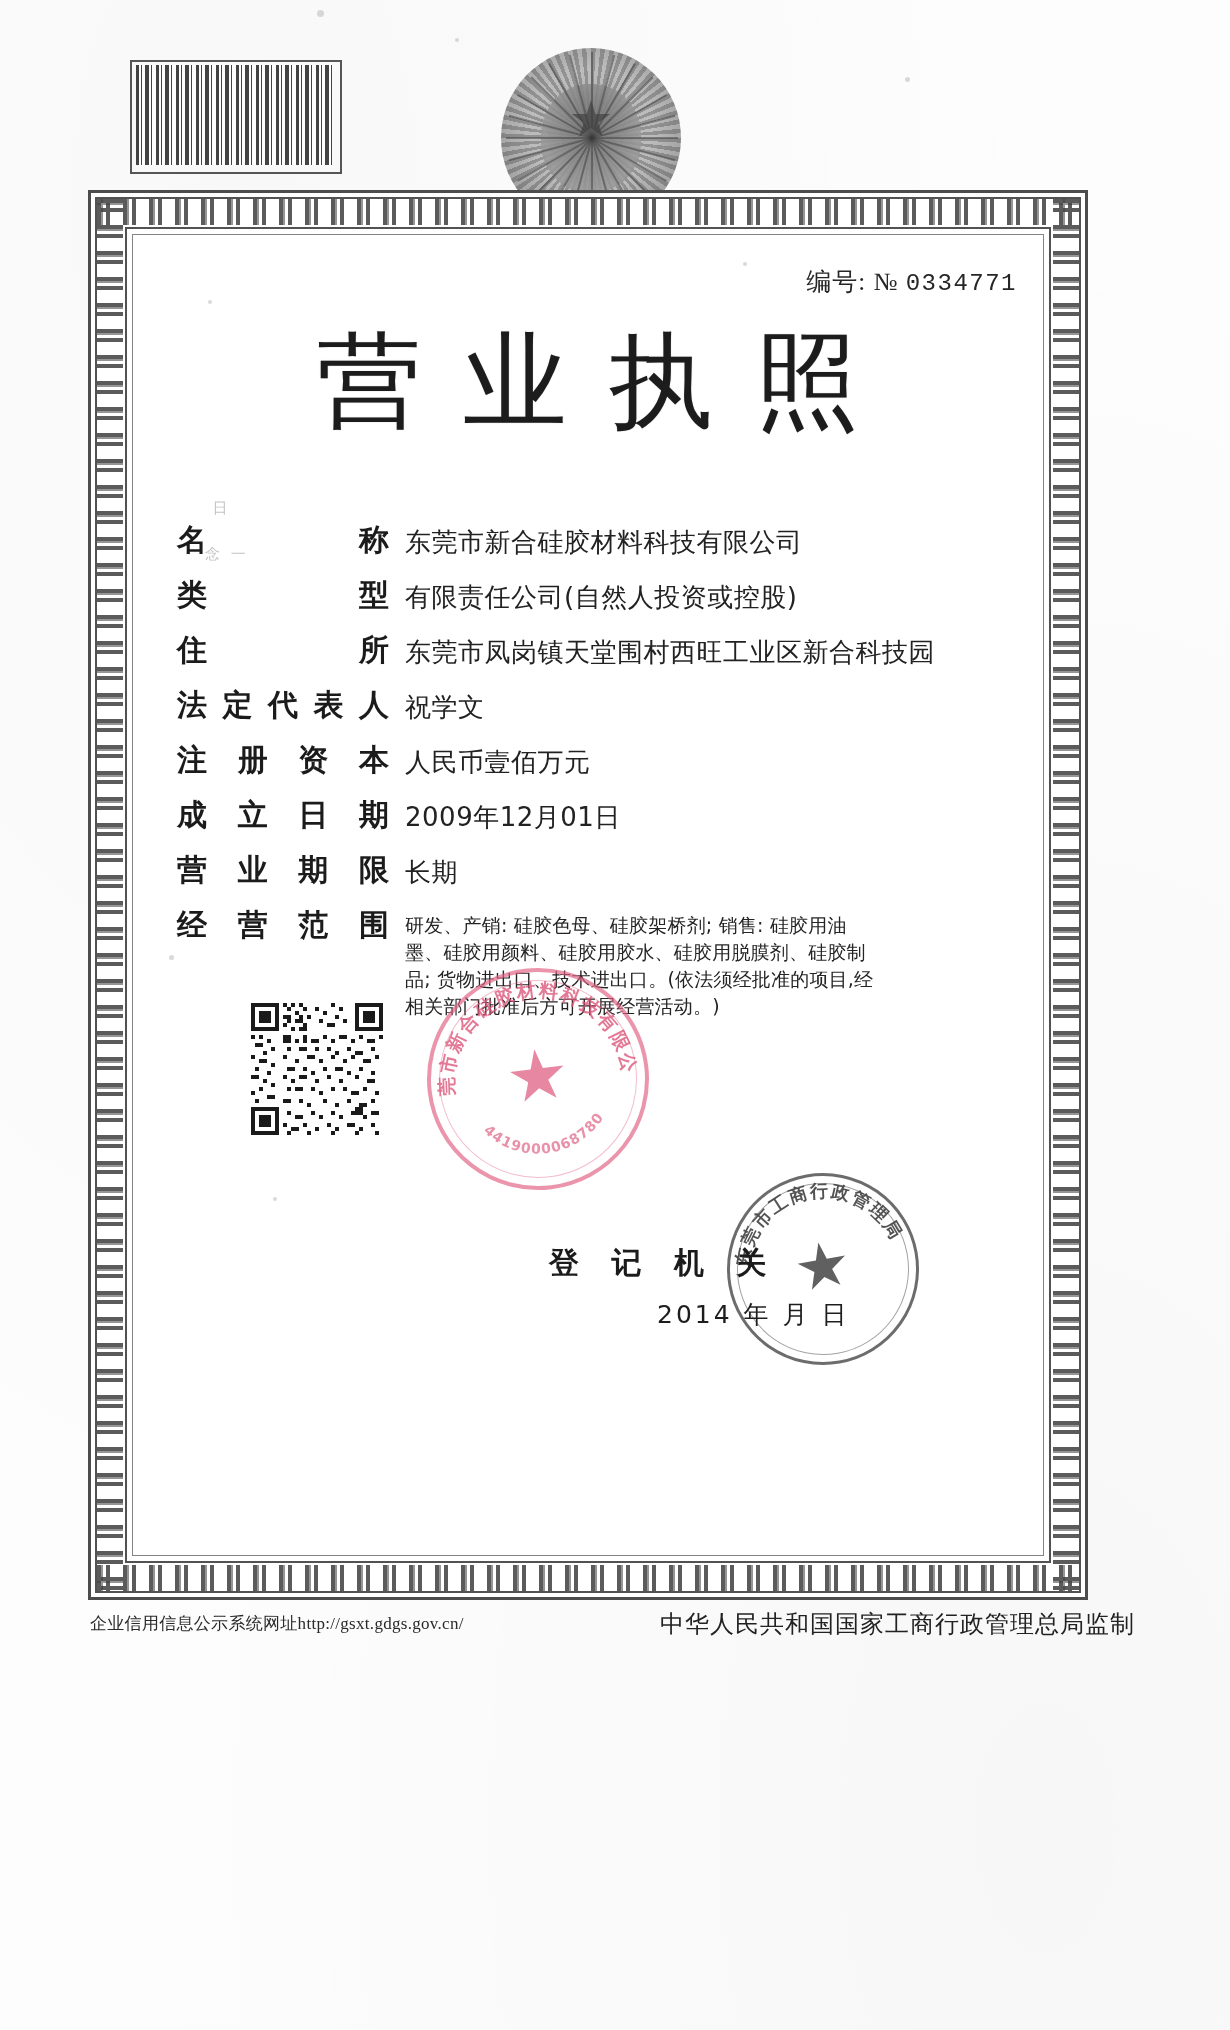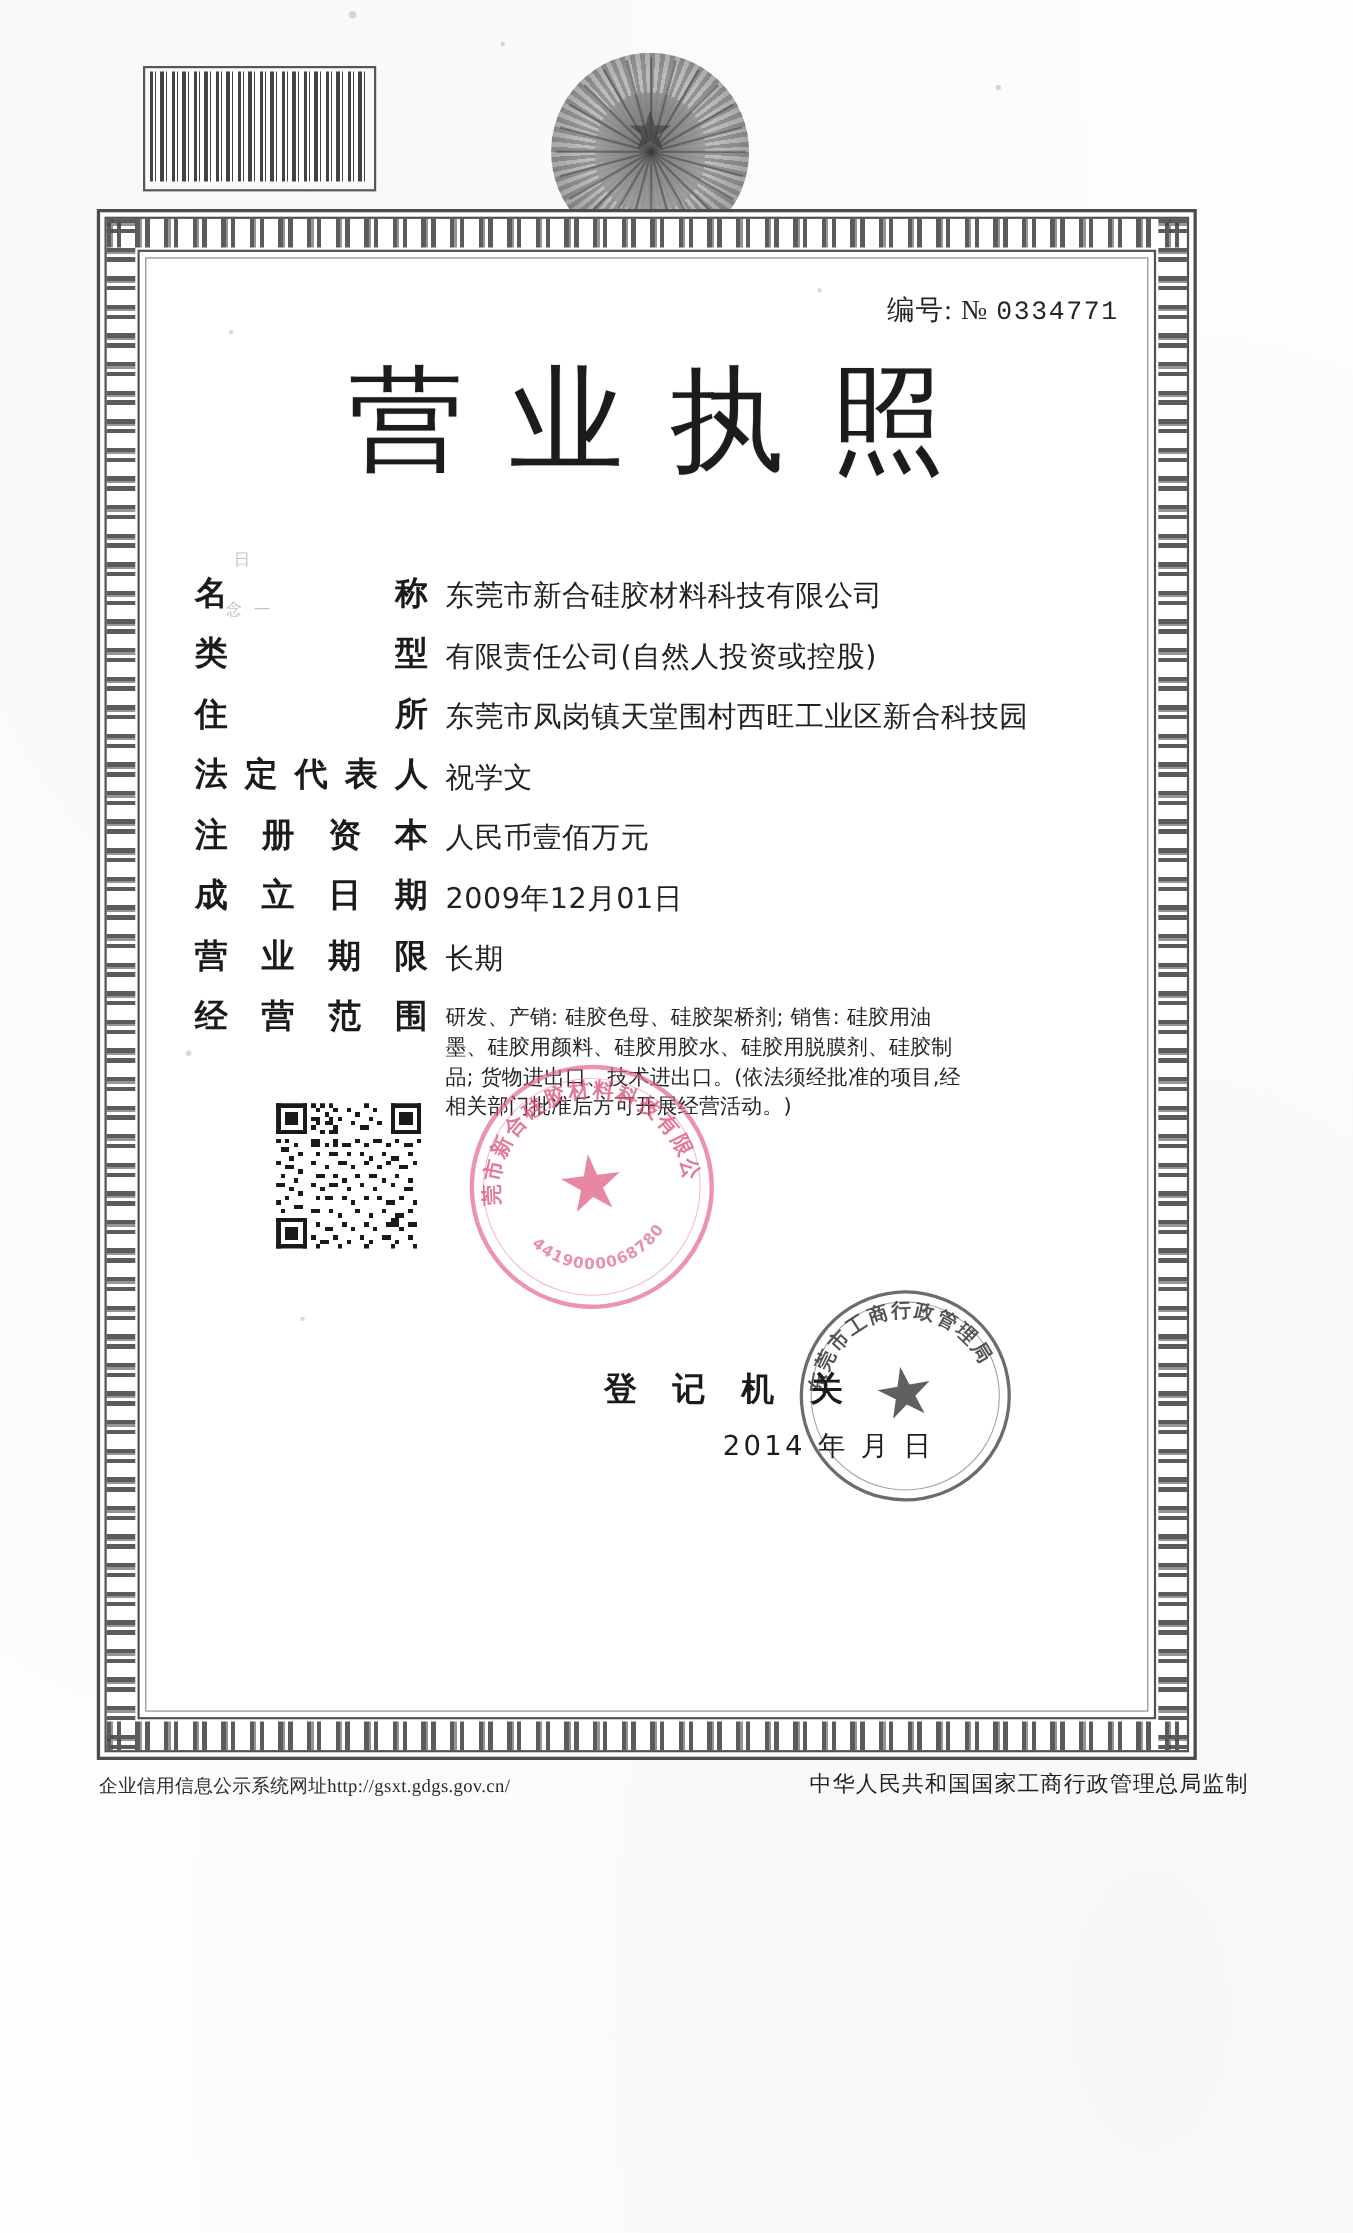--- a/index.html
+++ b/index.html
@@ -435,21 +435,21 @@
     font-family: "Liberation Serif", serif;
     font-size: 17px;
     color: #2a2a2a;
     letter-spacing: 0.3px;
     text-align: right;
   }
   .footer-right {
     position: absolute;
     right: 95px;
     top: 1608px;
-    font-size: 20px;
+    font-size: 24px;
     color: #222222;
     letter-spacing: 1px;
   }
 
   
   .faint-mark {
     position: absolute;
     color: rgba(120,120,120,0.45);
     font-size: 15px;
     letter-spacing: 3px;

